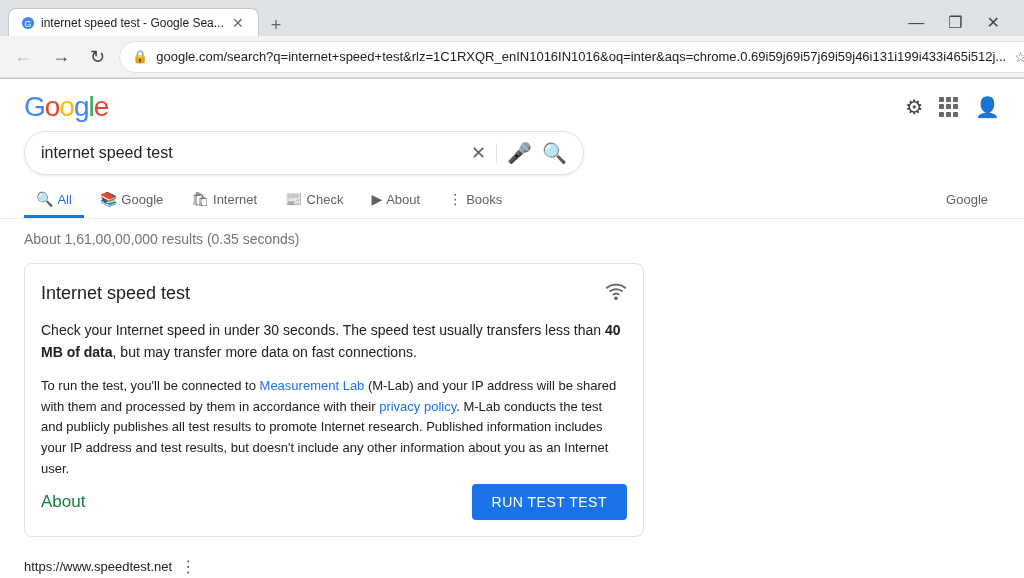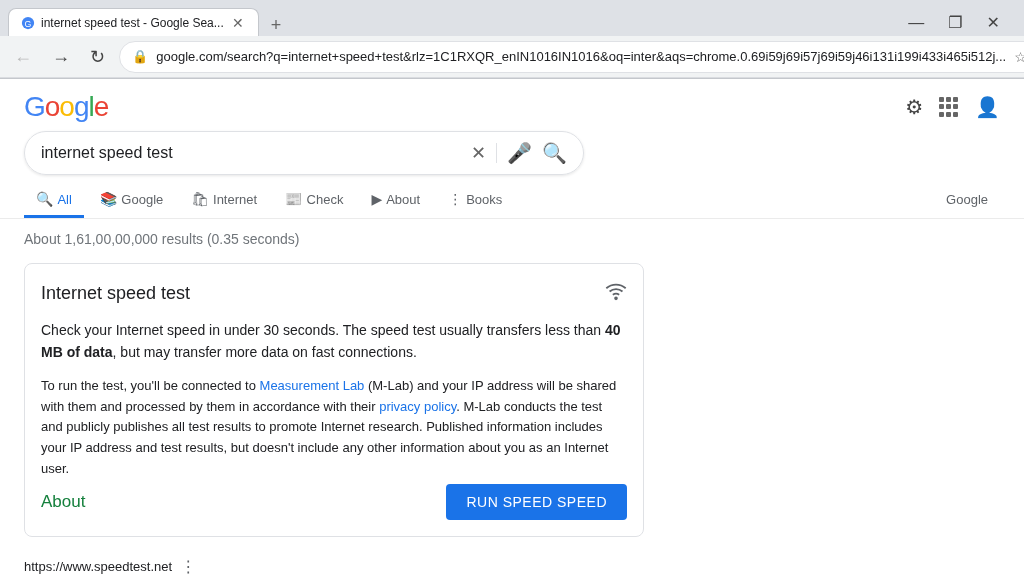--- a/index.html
+++ b/index.html
@@ -202,21 +202,21 @@
         </span>
       </div>
       <div class="featured-desc">
         <span>Check your Internet speed in under 30 seconds. The speed test usually transfers less than </span><span class="bold">40 MB of data</span><span>, but may transfer more data on fast connections.</span>
       </div>
       <div class="featured-legal">
         <span>To run the test, you'll be connected to </span><a href="#">Measurement Lab</a><span> (M-Lab) and your IP address will be shared with them and processed by them in accordance with their </span><a href="#">privacy policy</a><span>. M-Lab conducts the test and publicly publishes all test results to promote Internet research. Published information includes your IP address and test results, but doesn't include any other information about you as an Internet user.</span>
       </div>
       <div class="featured-footer">
         <span class="about-link">About</span>
-        <button class="run-btn">RUN SPEED SPEED</button>
+        <button class="run-btn">RUN TEST TEST</button>
       </div>
     </div>
 
     <div class="result-item">
       <div class="result-url-row">
         <span class="result-url">https://www.speedtest.net</span>
         <span class="result-menu-btn">⋮</span>
       </div>
 
     </div>

